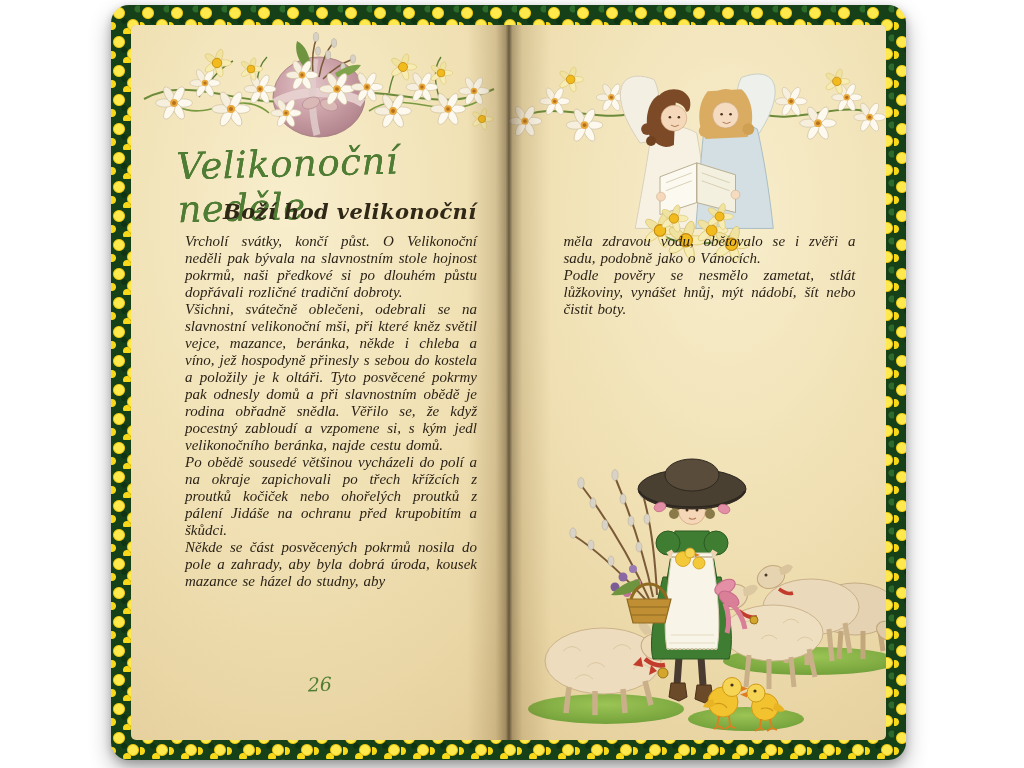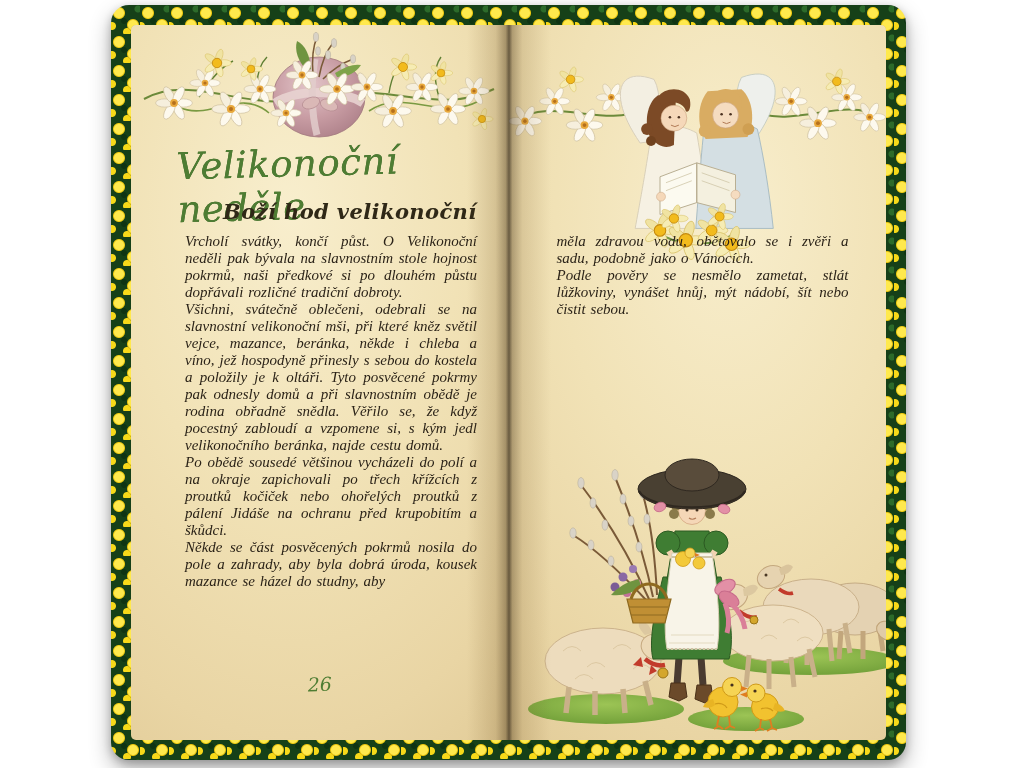--- a/index.html
+++ b/index.html
@@ -52,21 +52,21 @@
   .subtitle{
     position:absolute; top:174px; left:92px; margin:0;
     font-family:"DejaVu Serif", serif; font-style:italic; font-weight:700;
     font-size:21px; color:#2f2817; letter-spacing:.4px;
   }
   .text{
     position:absolute; left:54px; width:292px; top:208px;
     font-style:italic; font-size:15px; line-height:17px; color:#2b2318;
     text-align:justify; word-spacing:1.2px; hyphens:auto; -webkit-hyphens:auto;
   }
-  .page.right .text{left:48px;}
+  .page.right .text{left:55px;}
   .text p{margin:0; padding:0;}
   .pageno{
     position:absolute; top:648px; left:0; width:100%; text-align:center;
     font-family:"DejaVu Serif", serif; font-style:italic; font-size:19px;
     color:#4e7d33; transform:rotate(-2deg);
   }
   .angels{position:absolute; top:0; left:0; width:100%; height:236px;}
   .girl-scene{position:absolute; top:394px; left:2px; width:380px; height:318px;}
 </style>
 </head>
@@ -221,21 +221,21 @@
           <use href="#daff" transform="translate(178,216) scale(1.55)"></use>
           <use href="#daff" transform="translate(204,206) scale(1.25)"></use>
           <use href="#daff" transform="translate(224,220) scale(1.45)"></use>
           <use href="#daff" transform="translate(166,194) scale(1.1)"></use>
           <use href="#daff" transform="translate(212,192) scale(1.05)"></use>
         </g>
       </svg>
 
       <div class="text">
         <p>měla zdravou vodu, obětovalo se i zvěři a sadu, podobně jako o Vánocích.</p>
-        <p>Podle pověry se nesmělo zametat, stlát lůžkoviny, vynášet hnůj, mýt nádobí, šít nebo čistit sebou.</p>
+        <p>Podle pověry se nesmělo zametat, stlát lůžkoviny, vynášet hnůj, mýt nádobí, šít nebo čistit boty.</p>
       </div>
 
       <svg class="girl-scene" viewBox="0 0 380 318" role="img" aria-label="girl-in-green-dress-with-basket-lambs-and-chicks">
         <defs>
           <radialGradient id="grassG" cx="50%" cy="35%" r="75%">
             <stop offset="0%" stop-color="#9cc455"></stop>
               <stop offset="100%" stop-color="#6d9c36"></stop>
           </radialGradient>
         </defs>
         <ellipse cx="95" cy="290" rx="78" ry="15" fill="url(#grassG)"></ellipse>

